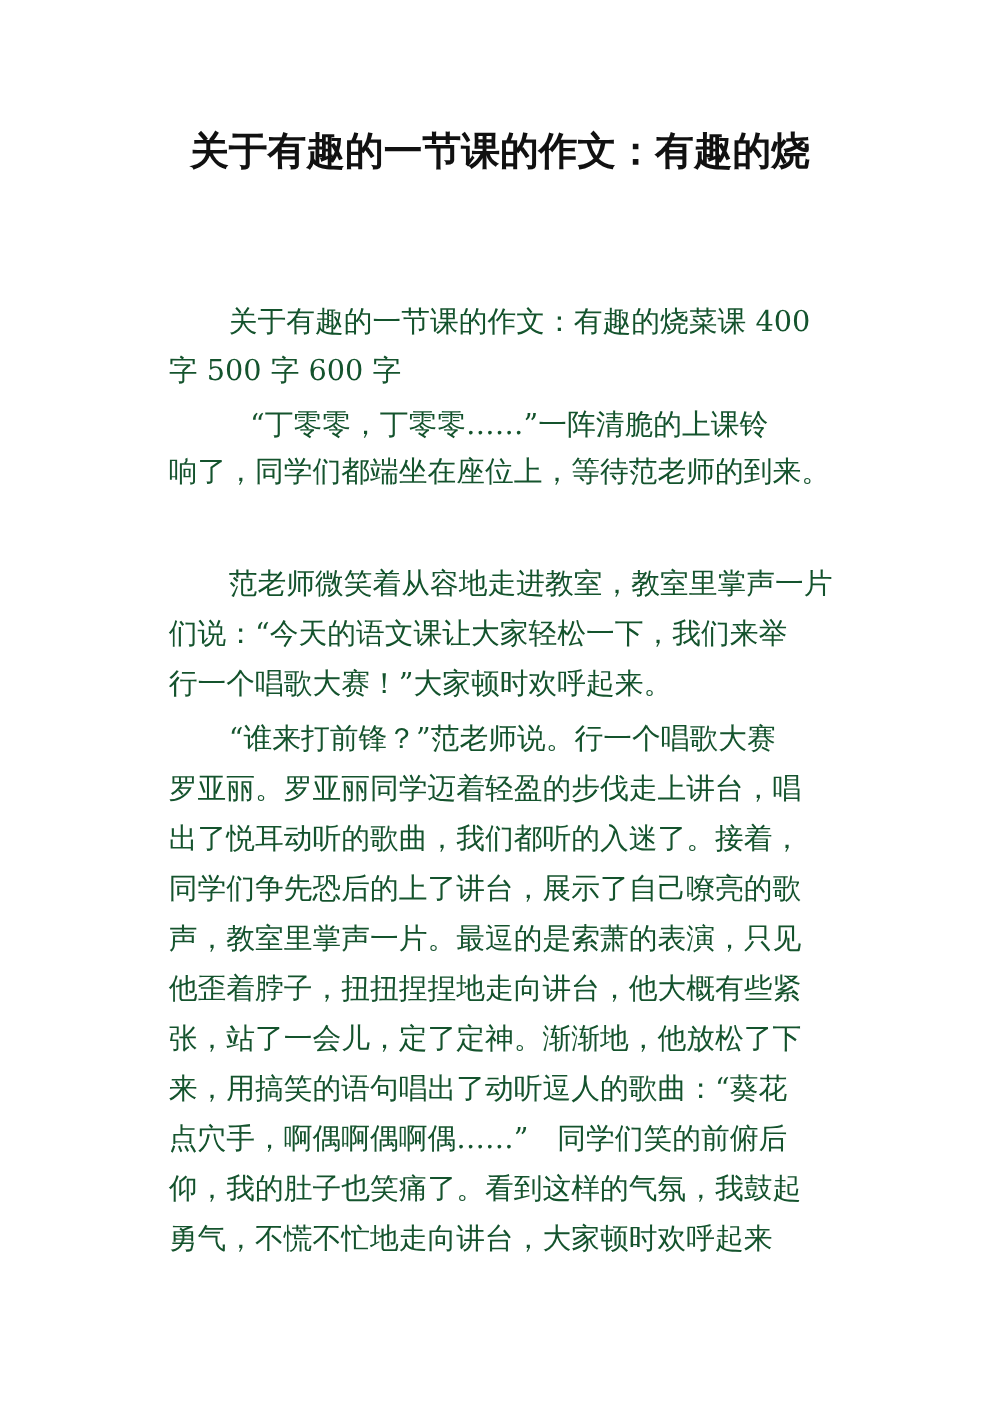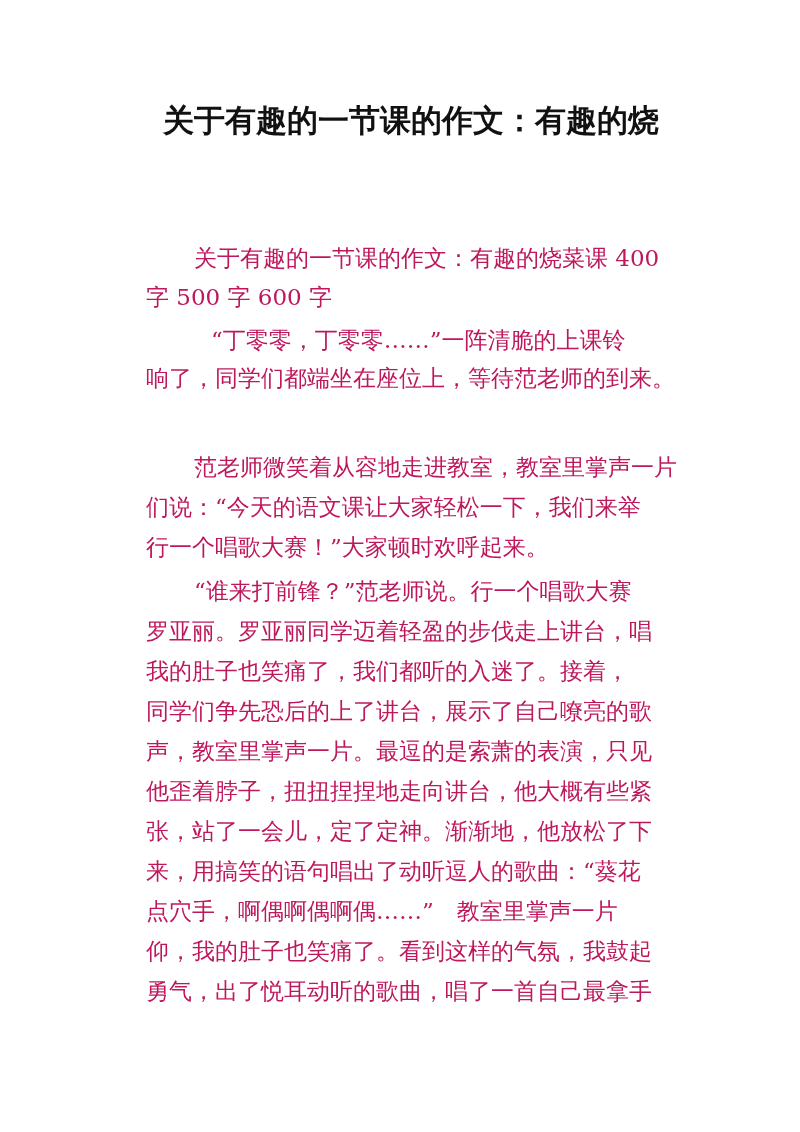--- a/index.html
+++ b/index.html
@@ -1,42 +1,42 @@
 <!DOCTYPE html>
 <html><head>
 <meta charset="utf-8">
 <style>
   html, body { margin: 0; padding: 0; background: #ffffff; }
   body { width: 800px; height: 1132px; position: relative; overflow: hidden; }
-  .page { position: absolute; left: 0; top: 0; width: 656px; height: 1132px; background: #fff; margin-left: 11px; }
+  .page { position: absolute; left: 0; top: 0; width: 656px; height: 1132px; background: #fff; }
   .title { position: absolute; left: 0; width: 800px; text-align: center;
     font-family: "DejaVu Sans", "Liberation Sans", sans-serif; font-weight: bold;
     font-size: 31px; color: #111; letter-spacing: 0px; white-space: nowrap; }
   .line { position: absolute; font-family: "DejaVu Serif", "Liberation Serif", serif;
-    font-size: 23px; color: #be185d; white-space: nowrap; line-height: 28px; }
+    font-size: 23px; color: #14532d; white-space: nowrap; line-height: 28px; }
 </style>
 </head>
 <body>
 
 <div class="page">
   <div class="title" style="top:100px;">关于有趣的一节课的作文：有趣的烧</div>
 
   <div id="body-lines">
       <div class="line" style="left: 183px; top: 244px;">关于有趣的一节课的作文：有趣的烧菜课 400</div>
       <div class="line" style="left: 135px; top: 283px;">字 500 字 600 字</div>
       <div class="line" style="left: 200px; top: 326px; text-align: center;">“丁零零，丁零零……”一阵清脆的上课铃</div>
       <div class="line" style="left: 135px; top: 364px;">响了，同学们都端坐在座位上，等待范老师的到来。</div>
       <div class="line" style="left: 183px; top: 453px;">范老师微笑着从容地走进教室，教室里掌声一片</div>
       <div class="line" style="left: 135px; top: 493px;">们说：“今天的语文课让大家轻松一下，我们来举</div>
       <div class="line" style="left: 135px; top: 533px;">行一个唱歌大赛！”大家顿时欢呼起来。</div>
       <div class="line" style="left: 183px; top: 577px;">“谁来打前锋？”范老师说。行一个唱歌大赛</div>
       <div class="line" style="left: 135px; top: 617px;">罗亚丽。罗亚丽同学迈着轻盈的步伐走上讲台，唱</div>
-      <div class="line" style="left: 135px; top: 657px;">我的肚子也笑痛了，我们都听的入迷了。接着，</div>
+      <div class="line" style="left: 135px; top: 657px;">出了悦耳动听的歌曲，我们都听的入迷了。接着，</div>
       <div class="line" style="left: 135px; top: 697px;">同学们争先恐后的上了讲台，展示了自己嘹亮的歌</div>
       <div class="line" style="left: 135px; top: 737px;">声，教室里掌声一片。最逗的是索萧的表演，只见</div>
       <div class="line" style="left: 135px; top: 777px;">他歪着脖子，扭扭捏捏地走向讲台，他大概有些紧</div>
       <div class="line" style="left: 135px; top: 817px;">张，站了一会儿，定了定神。渐渐地，他放松了下</div>
       <div class="line" style="left: 135px; top: 857px;">来，用搞笑的语句唱出了动听逗人的歌曲：“葵花</div>
-      <div class="line" style="left: 135px; top: 897px;">点穴手，啊偶啊偶啊偶……”　教室里掌声一片</div>
+      <div class="line" style="left: 135px; top: 897px;">点穴手，啊偶啊偶啊偶……”　同学们笑的前俯后</div>
       <div class="line" style="left: 135px; top: 937px;">仰，我的肚子也笑痛了。看到这样的气氛，我鼓起</div>
-      <div class="line" style="left: 135px; top: 977px;">勇气，出了悦耳动听的歌曲，唱了一首自己最拿手</div>
+      <div class="line" style="left: 135px; top: 977px;">勇气，不慌不忙地走向讲台，大家顿时欢呼起来</div>
     </div>
 </div>
 
 </body></html>

